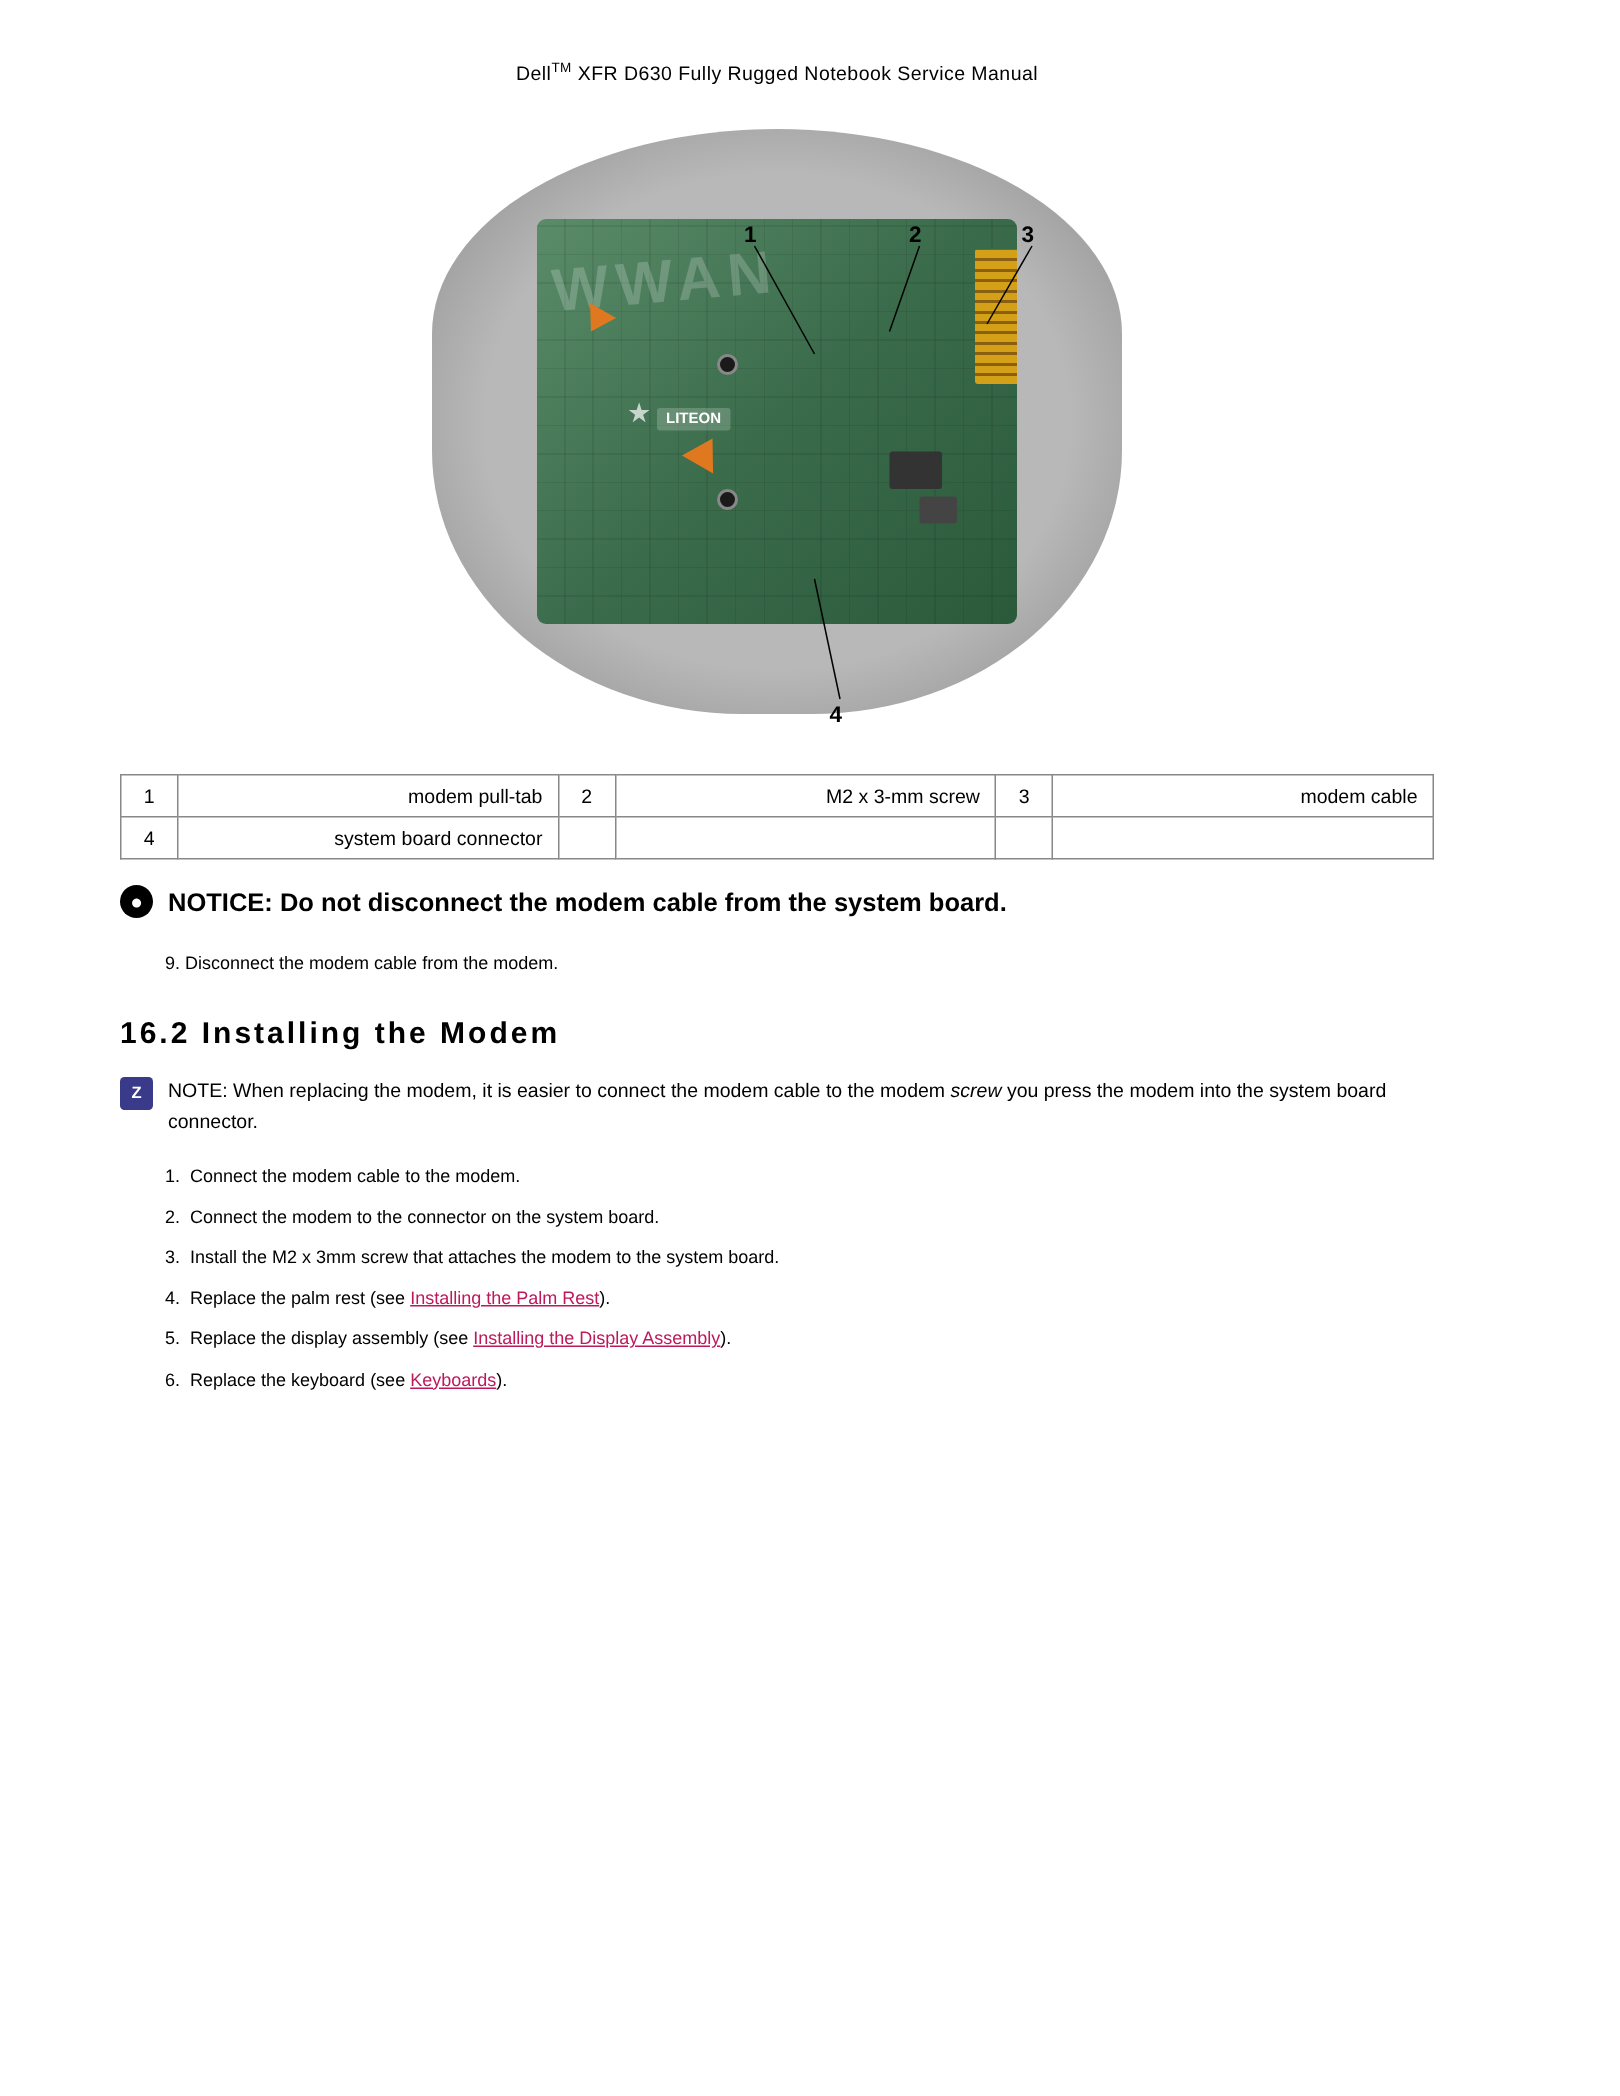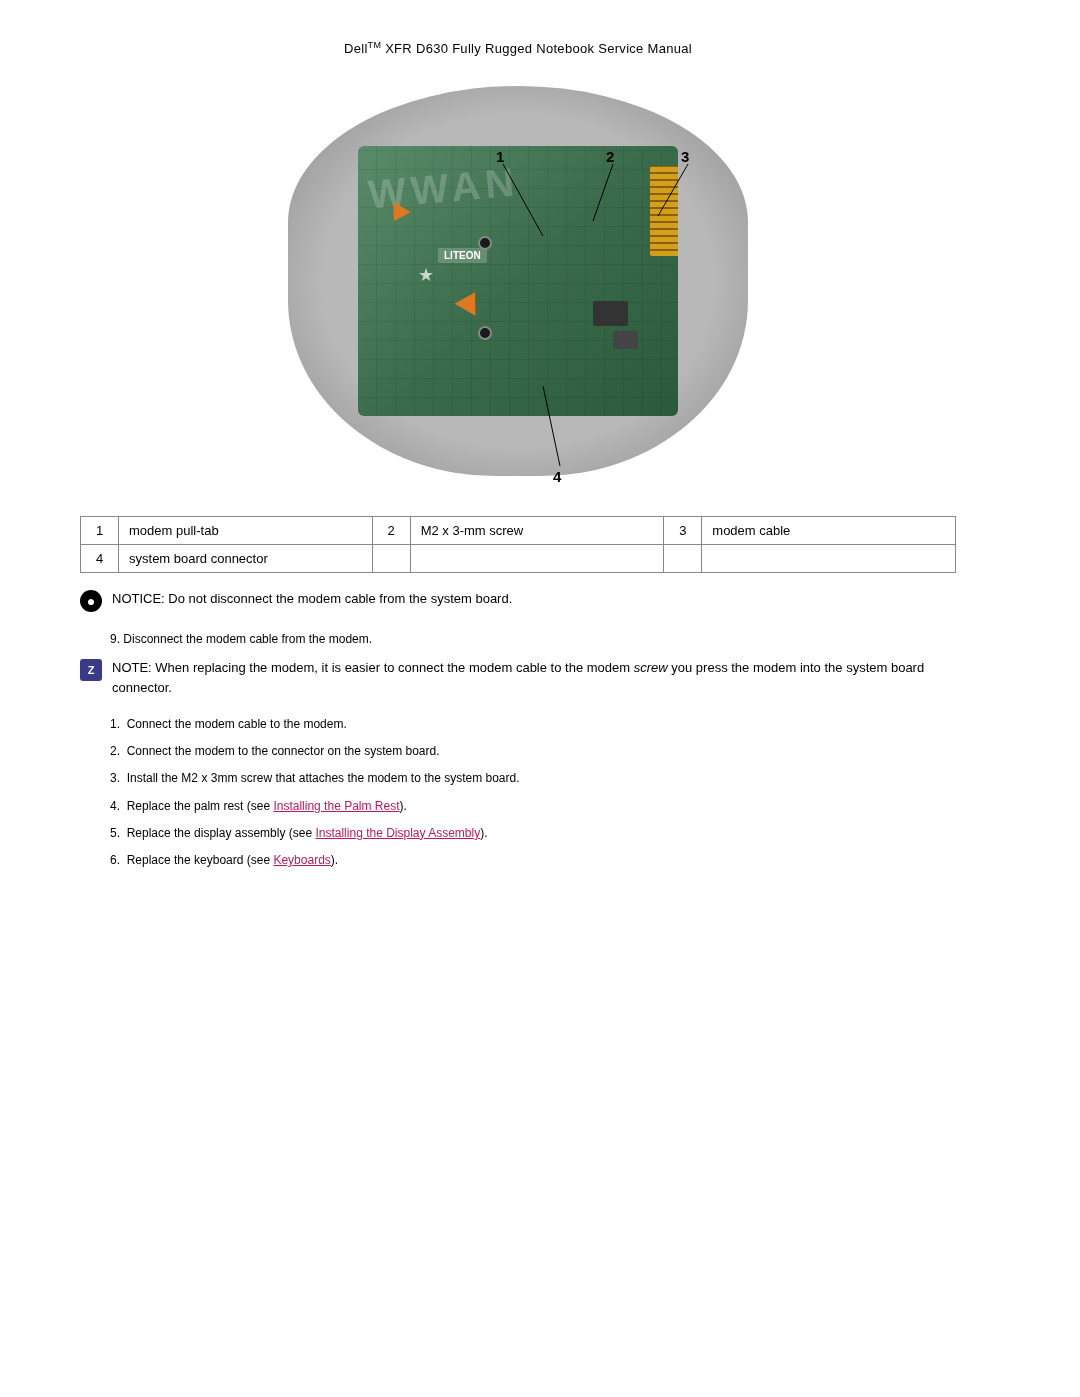--- a/index.html
+++ b/index.html
@@ -51,20 +51,21 @@
       border: 1px solid #888;
       padding: 6px 10px;
       vertical-align: top;
     }
     .parts-table td.num-cell {
       width: 30px;
       text-align: center;
     }
     .parts-table td.label-cell {
       width: 200px;
+      text-align: right;
     }
     .notice-box {
       display: flex;
       align-items: flex-start;
       margin-bottom: 18px;
       gap: 10px;
     }
     .notice-icon {
       width: 22px;
       height: 22px;
@@ -73,22 +74,23 @@
       display: flex;
       align-items: center;
       justify-content: center;
       color: white;
       font-size: 14px;
       font-weight: bold;
       flex-shrink: 0;
       margin-top: 1px;
     }
     .notice-text {
-      font-size: 13px;
+      font-size: 17px;
       line-height: 1.5;
+      font-weight: bold;
     }
     .step-item {
       margin-left: 30px;
       margin-bottom: 8px;
       font-size: 12px;
       line-height: 1.6;
     }
     .section-title-small {
       font-size: 20px;
       font-weight: bold;
@@ -157,21 +159,21 @@
   <div class="image-section">
     <div class="diagram-container">
 
       <div style="position:absolute; top:10px; left:0; width:460px; height:390px; background: radial-gradient(ellipse at center, #b8b8b8 60%, #888 100%); border-radius: 50% 50% 45% 45% / 35% 35% 45% 45%; overflow:hidden;">
         <div style="position:absolute; top:50%; left:50%; transform:translate(-50%,-50%); width:320px; height:270px; background: linear-gradient(135deg, #5a8c6a, #3a6b4a, #2a5a3a); border-radius:6px; overflow:hidden;">
 
           <div style="position:absolute;inset:0;background:repeating-linear-gradient(0deg,transparent,transparent 18px,rgba(0,0,0,0.08) 18px,rgba(0,0,0,0.08) 19px),repeating-linear-gradient(90deg,transparent,transparent 18px,rgba(0,0,0,0.08) 18px,rgba(0,0,0,0.08) 19px);"></div>
 
           <div style="position:absolute;top:20px;left:10px;font-size:40px;font-weight:900;color:rgba(255,255,255,0.2);letter-spacing:5px;transform:rotate(-5deg);">WWAN</div>
 
-          <div style="position:absolute;top:102px;left:80px;background:rgba(255,255,255,0.2);color:white;font-size:10px;font-weight:bold;padding:2px 6px;border-radius:2px;">LITEON</div>
+          <div style="position:absolute;top:126px;left:80px;background:rgba(255,255,255,0.2);color:white;font-size:10px;font-weight:bold;padding:2px 6px;border-radius:2px;">LITEON</div>
 
           <div style="position:absolute;top:118px;left:60px;color:white;font-size:18px;opacity:0.7;">★</div>
 
           <div style="position:absolute;top:90px;left:120px;width:14px;height:14px;background:#1a1a1a;border-radius:50%;border:2px solid #888;"></div>
           <div style="position:absolute;top:180px;left:120px;width:14px;height:14px;background:#1a1a1a;border-radius:50%;border:2px solid #888;"></div>
 
           <div style="position:absolute;top:20px;right:0;width:28px;height:90px;background:repeating-linear-gradient(0deg,#d4a017,#d4a017 5px,#8a6010 5px,#8a6010 7px);border-radius:2px 0 0 2px;"></div>
 
           <div style="position:absolute;top:145px;left:100px;width:0;height:0;border-left:12px solid transparent;border-right:12px solid transparent;border-bottom:20px solid #e07820;transform:rotate(30deg);"></div>
           <div style="position:absolute;top:60px;left:30px;width:0;height:0;border-left:10px solid transparent;border-right:10px solid transparent;border-bottom:16px solid #e07820;transform:rotate(-150deg);"></div>
@@ -222,20 +224,21 @@
 
   <div class="notice-box">
     <div class="notice-icon">●</div>
     <div class="notice-text">NOTICE: Do not disconnect the modem cable from the system board.</div>
   </div>
 
   <div class="step-item">
     <span>9. </span><span>Disconnect the modem cable from the modem.</span>
   </div>
 
+  <div class="section-title-small">16.2    Installing the Modem</div>
 
   <div class="note-box">
     <div class="note-icon">Z</div>
     <div class="note-text">
       NOTE: When replacing the modem, it is easier to connect the modem cable to the modem <em>screw</em> you press the modem into the system board connector.
     </div>
   </div>
 
   <div class="step-item">1.&nbsp; Connect the modem cable to the modem.</div>
   <div class="step-item">2.&nbsp; Connect the modem to the connector on the system board.</div>

